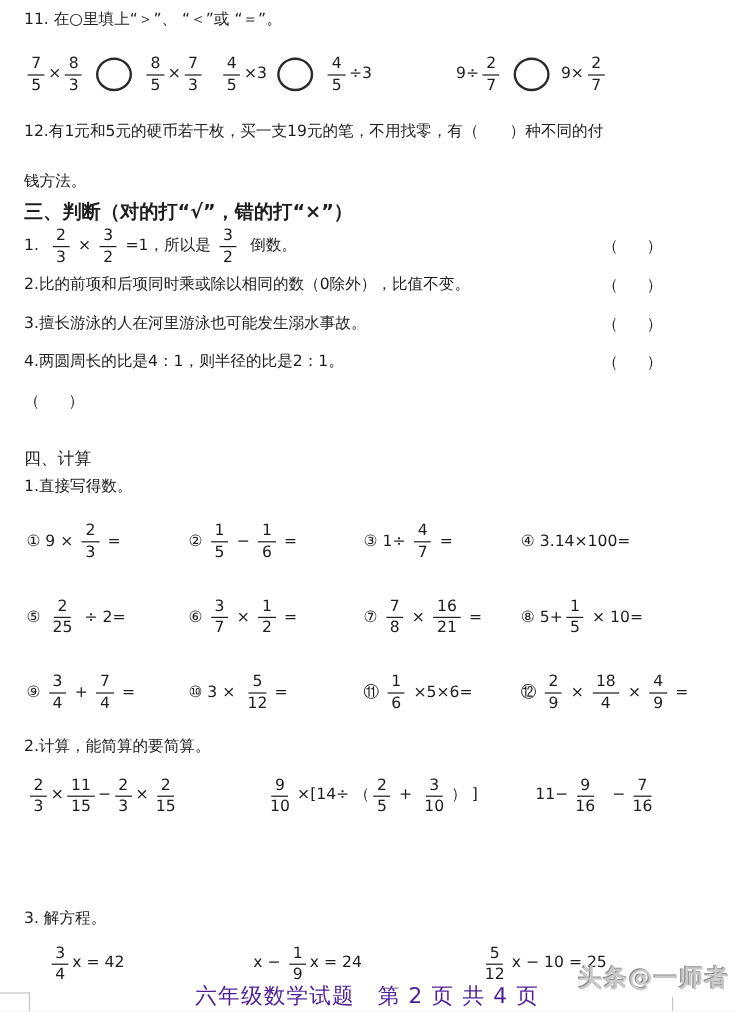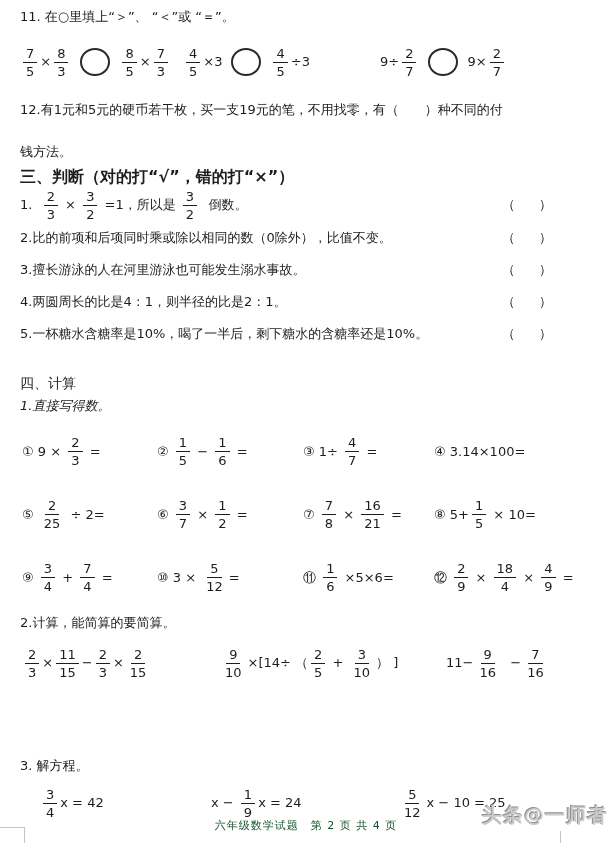--- a/index.html
+++ b/index.html
@@ -33,32 +33,32 @@
 
   
   .judge-title{margin-top:6px;font-weight:700;font-size:16px;line-height:18px;}
   .judge-row{height:32px;display:flex;align-items:center;justify-content:space-between;padding-right:48px;}
   .judge-row.tall{height:34px;margin-top:2px;}
   .answer-blank{width:50px;display:inline-flex;justify-content:space-between;flex:none;}
 
   
   .calc-title{margin-top:24px;font-size:14px;line-height:18px;}
   .calc-sub{margin-top:6px;line-height:16px;}
-  .calc-sub.first{margin-top:6px;font-style:italic;}
+  .calc-sub.first{margin-top:6px;}
   .calc-grid{display:grid;grid-template-columns:135px 146px 131px 1fr;grid-auto-rows:63px;
     align-items:center;padding-left:2px;margin-top:6px;}
   .simplify-row{display:grid;grid-template-columns:197px 227px 1fr;align-items:center;
     height:48px;margin-top:8px;padding-left:2px;}
   .solve-label{margin-top:70px;line-height:18px;}
   .eq-row{display:grid;grid-template-columns:171px 187px 1fr;align-items:center;
     height:40px;margin-top:8px;padding-left:20px;}
 
   
   .footer{position:absolute;left:0;right:0;top:818px;text-align:center;
-    color:#14532d;font-size:11px;letter-spacing:1px;}
+    color:#4c1d95;font-size:18px;letter-spacing:1px;}
   .watermark{position:absolute;right:4px;top:802px;font-size:20px;font-weight:700;
     color:#c9c9c9;text-shadow:-1px -1px 0 #8d8d8d,1px 1px 0 #ffffff;letter-spacing:1px;}
   .corner-bl{position:absolute;left:0;top:827px;width:24px;height:16px;
     border-top:1px solid #c4c4c4;border-right:1px solid #c4c4c4;}
   .corner-br{position:absolute;left:560px;top:831px;width:1px;height:12px;background:#c4c4c4;}
 </style>
 </head>
 <body>
 
 <div class="page">
@@ -110,21 +110,20 @@
         </span>
     </div>
     <div class="judge-row">
       <span class="math"><span class="mtext">4.两圆周长的比是4：1，则半径的比是2：1。</span></span>
       <span class="answer-blank">
           <span>（</span>
           <span>）</span>
         </span>
     </div>
     <div class="judge-row">
-      <span class="math"><span class="mtext">5.一杯糖水含糖率是10%，喝了一半后，剩下糖水的含糖率还是10%。</span></span>
       <span class="answer-blank">
           <span>（</span>
           <span>）</span>
         </span>
     </div>
 
     <div class="calc-title">四、计算</div>
     <div class="calc-sub first">1.直接写得数。</div>
 
     <div class="calc-grid">

